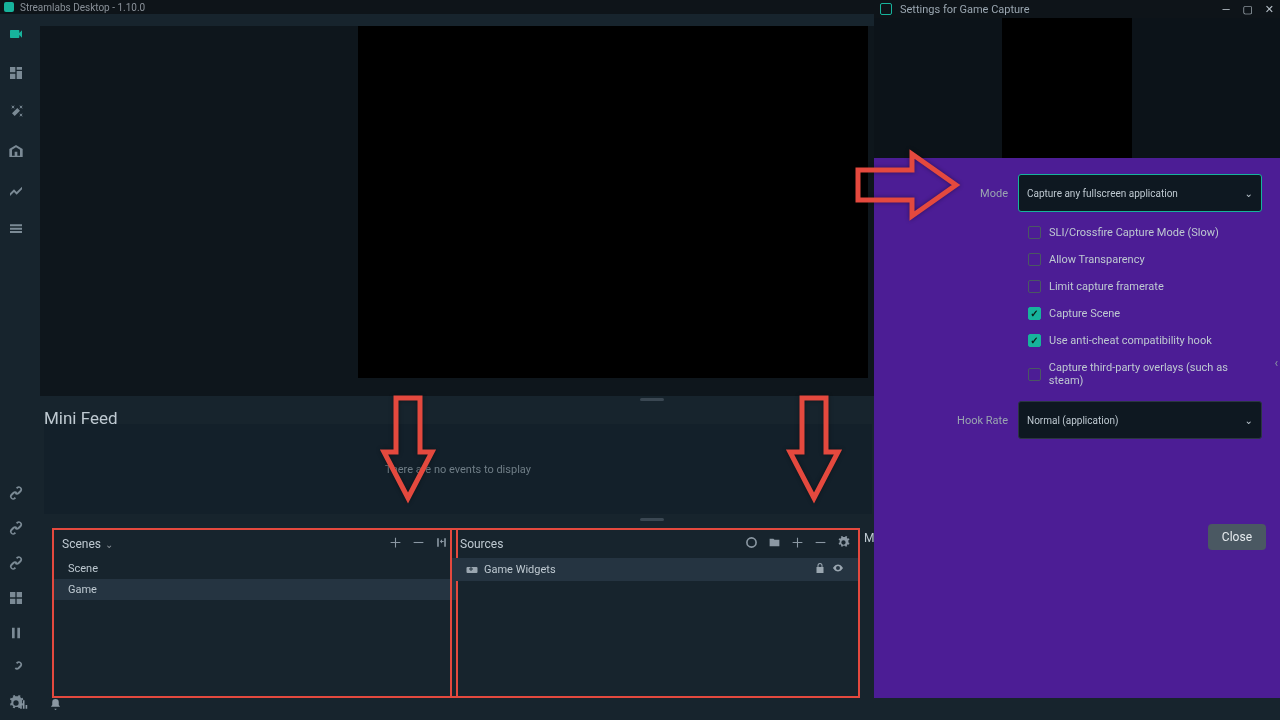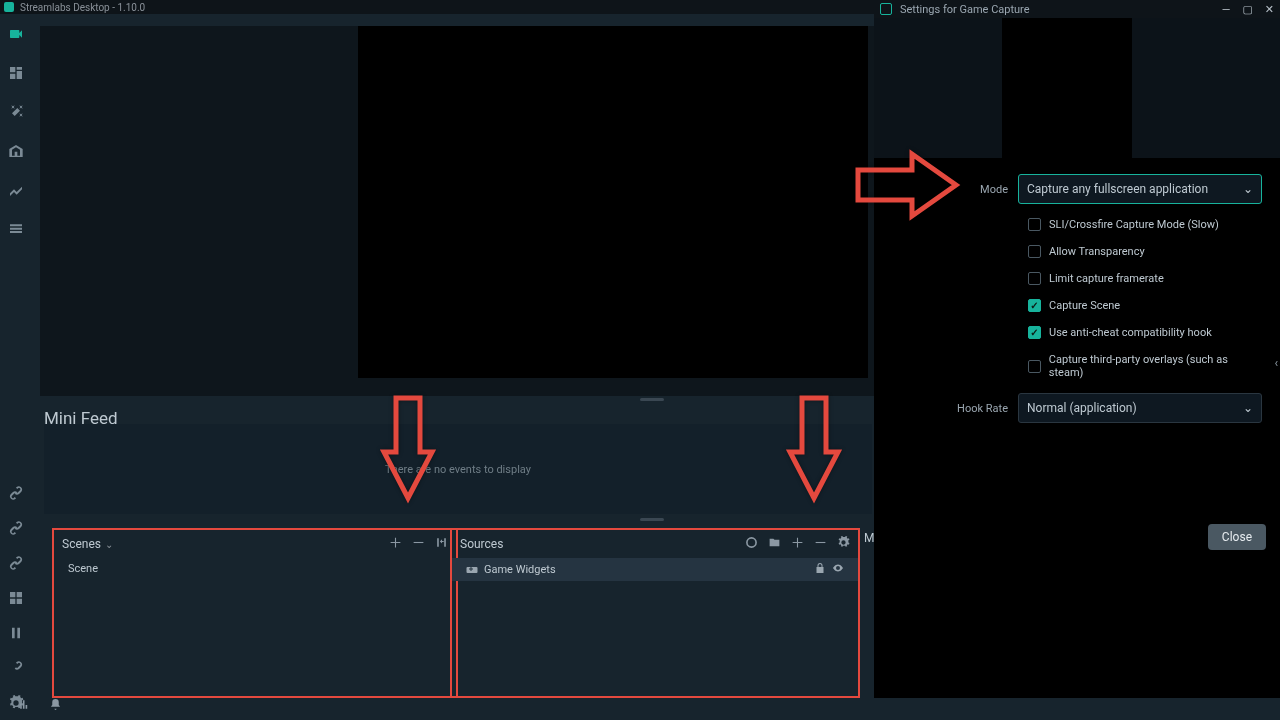--- a/index.html
+++ b/index.html
@@ -49,31 +49,31 @@
 .mixer-icons svg { width: 11px; height: 11px; fill: #9aa6b0; }
 
 .footer { position: absolute; bottom: 0; left: 0; width: 1280px; height: 28px; display: flex; align-items: center; padding: 0 14px; }
 .footer-icons { display: flex; gap: 18px; margin-left: 4px; }
 .footer-icons svg { width: 13px; height: 13px; fill: #8b98a3; }
 .footer-right { margin-left: auto; display: flex; align-items: center; gap: 10px; }
 .rec-badge { width: 20px; height: 18px; background: #7d2824; border-radius: 4px; display: flex; align-items: center; justify-content: center; font-size: 7px; color: #d8b0ae; }
 .refresh-badge { width: 18px; height: 18px; background: #2f3d48; border-radius: 50%; display: flex; align-items: center; justify-content: center; }
 .go-live { background: #17b39c; color: #0c1a14; padding: 6px 26px; border-radius: 4px; font-size: 12px; border: none; cursor: pointer; }
 
-.settings-panel { position: absolute; right: 0; top: 0; width: 406px; height: 698px; background: #000000; }
+.settings-panel { position: absolute; right: 0; top: 0; width: 406px; height: 698px; background: #4c1d95; }
 .settings-titlebar { height: 18px; background: #0e1419; display: flex; align-items: center; padding: 0 6px; gap: 8px; font-size: 11px; color: #9aa6b0; }
 .settings-titlebar-icon { width: 12px; height: 12px; border: 1.5px solid #17b39c; border-radius: 2px; }
 .win-controls { margin-left: auto; display: flex; gap: 12px; font-size: 11px; color: #b7c1c9; }
 .settings-preview { height: 140px; background: #0c1319; position: relative; }
 .settings-preview-inner { position: absolute; left: 128px; top: 0; width: 130px; height: 140px; background: #000; }
 
 .settings-body { padding: 16px 18px 10px 18px; }
 .setting-row { display: flex; align-items: center; margin-bottom: 14px; font-size: 11px; }
 .setting-label { width: 126px; text-align: right; padding-right: 10px; color: #9aa6b0; }
-.setting-select { flex: 1; height: 30px; background: #0e1821; border: 1px solid #17b39c; border-radius: 3px; padding: 0 8px; display: flex; align-items: center; justify-content: space-between; color: #bec9d1; font-size: 12px; }
+.setting-select { flex: 1; height: 38px; background: #0e1821; border: 1px solid #17b39c; border-radius: 3px; padding: 0 8px; display: flex; align-items: center; justify-content: space-between; color: #bec9d1; font-size: 10px; }
 .setting-select.normal { border-color: #2a3640; }
 .setting-check-row { display: flex; align-items: center; margin-bottom: 14px; margin-left: 136px; font-size: 11px; gap: 8px; }
 .checkbox { width: 13px; height: 13px; border: 1.5px solid #4a5862; border-radius: 2px; display: flex; align-items: center; justify-content: center; }
 .checkbox.checked { background: #17b39c; border-color: #17b39c; }
 .checkbox.checked::after { content: "✓"; color: #0c1a14; font-size: 10px; font-weight: bold; }
 
 .close-btn { position: absolute; right: 14px; top: 524px; background: #4a5862; color: #e6ebef; padding: 6px 14px; border-radius: 4px; border: none; font-size: 12px; cursor: pointer; }
 
 .arrow-annot { position: absolute; pointer-events: none; }
 .arrow-annot svg { filter: drop-shadow(0 0 2px rgba(0,0,0,.4)); }
@@ -158,20 +158,21 @@
               </svg></div>
           <div><svg viewBox="0 0 24 24">
                 <path d="M3 11h18v2H3z"></path>
               </svg></div>
           <div><svg viewBox="0 0 24 24">
                 <path d="M4 4h3v16H4zM17 4h3v16h-3zM9 10l4-4v3h3v2h-3v3z"></path>
               </svg></div>
         </div>
       </div>
       <div class="scene-item">Scene</div>
+      <div class="scene-item selected">Game</div>
     </div>
 
     <div class="sources-panel">
       <div class="panel-header">
         <span>Sources</span>
         <div class="panel-header-actions">
           <div><svg viewBox="0 0 24 24">
                 <path d="M12 2a10 10 0 100 20 10 10 0 000-20zm0 3a7 7 0 110 14 7 7 0 010-14z"></path>
               </svg></div>
           <div><svg viewBox="0 0 24 24">

